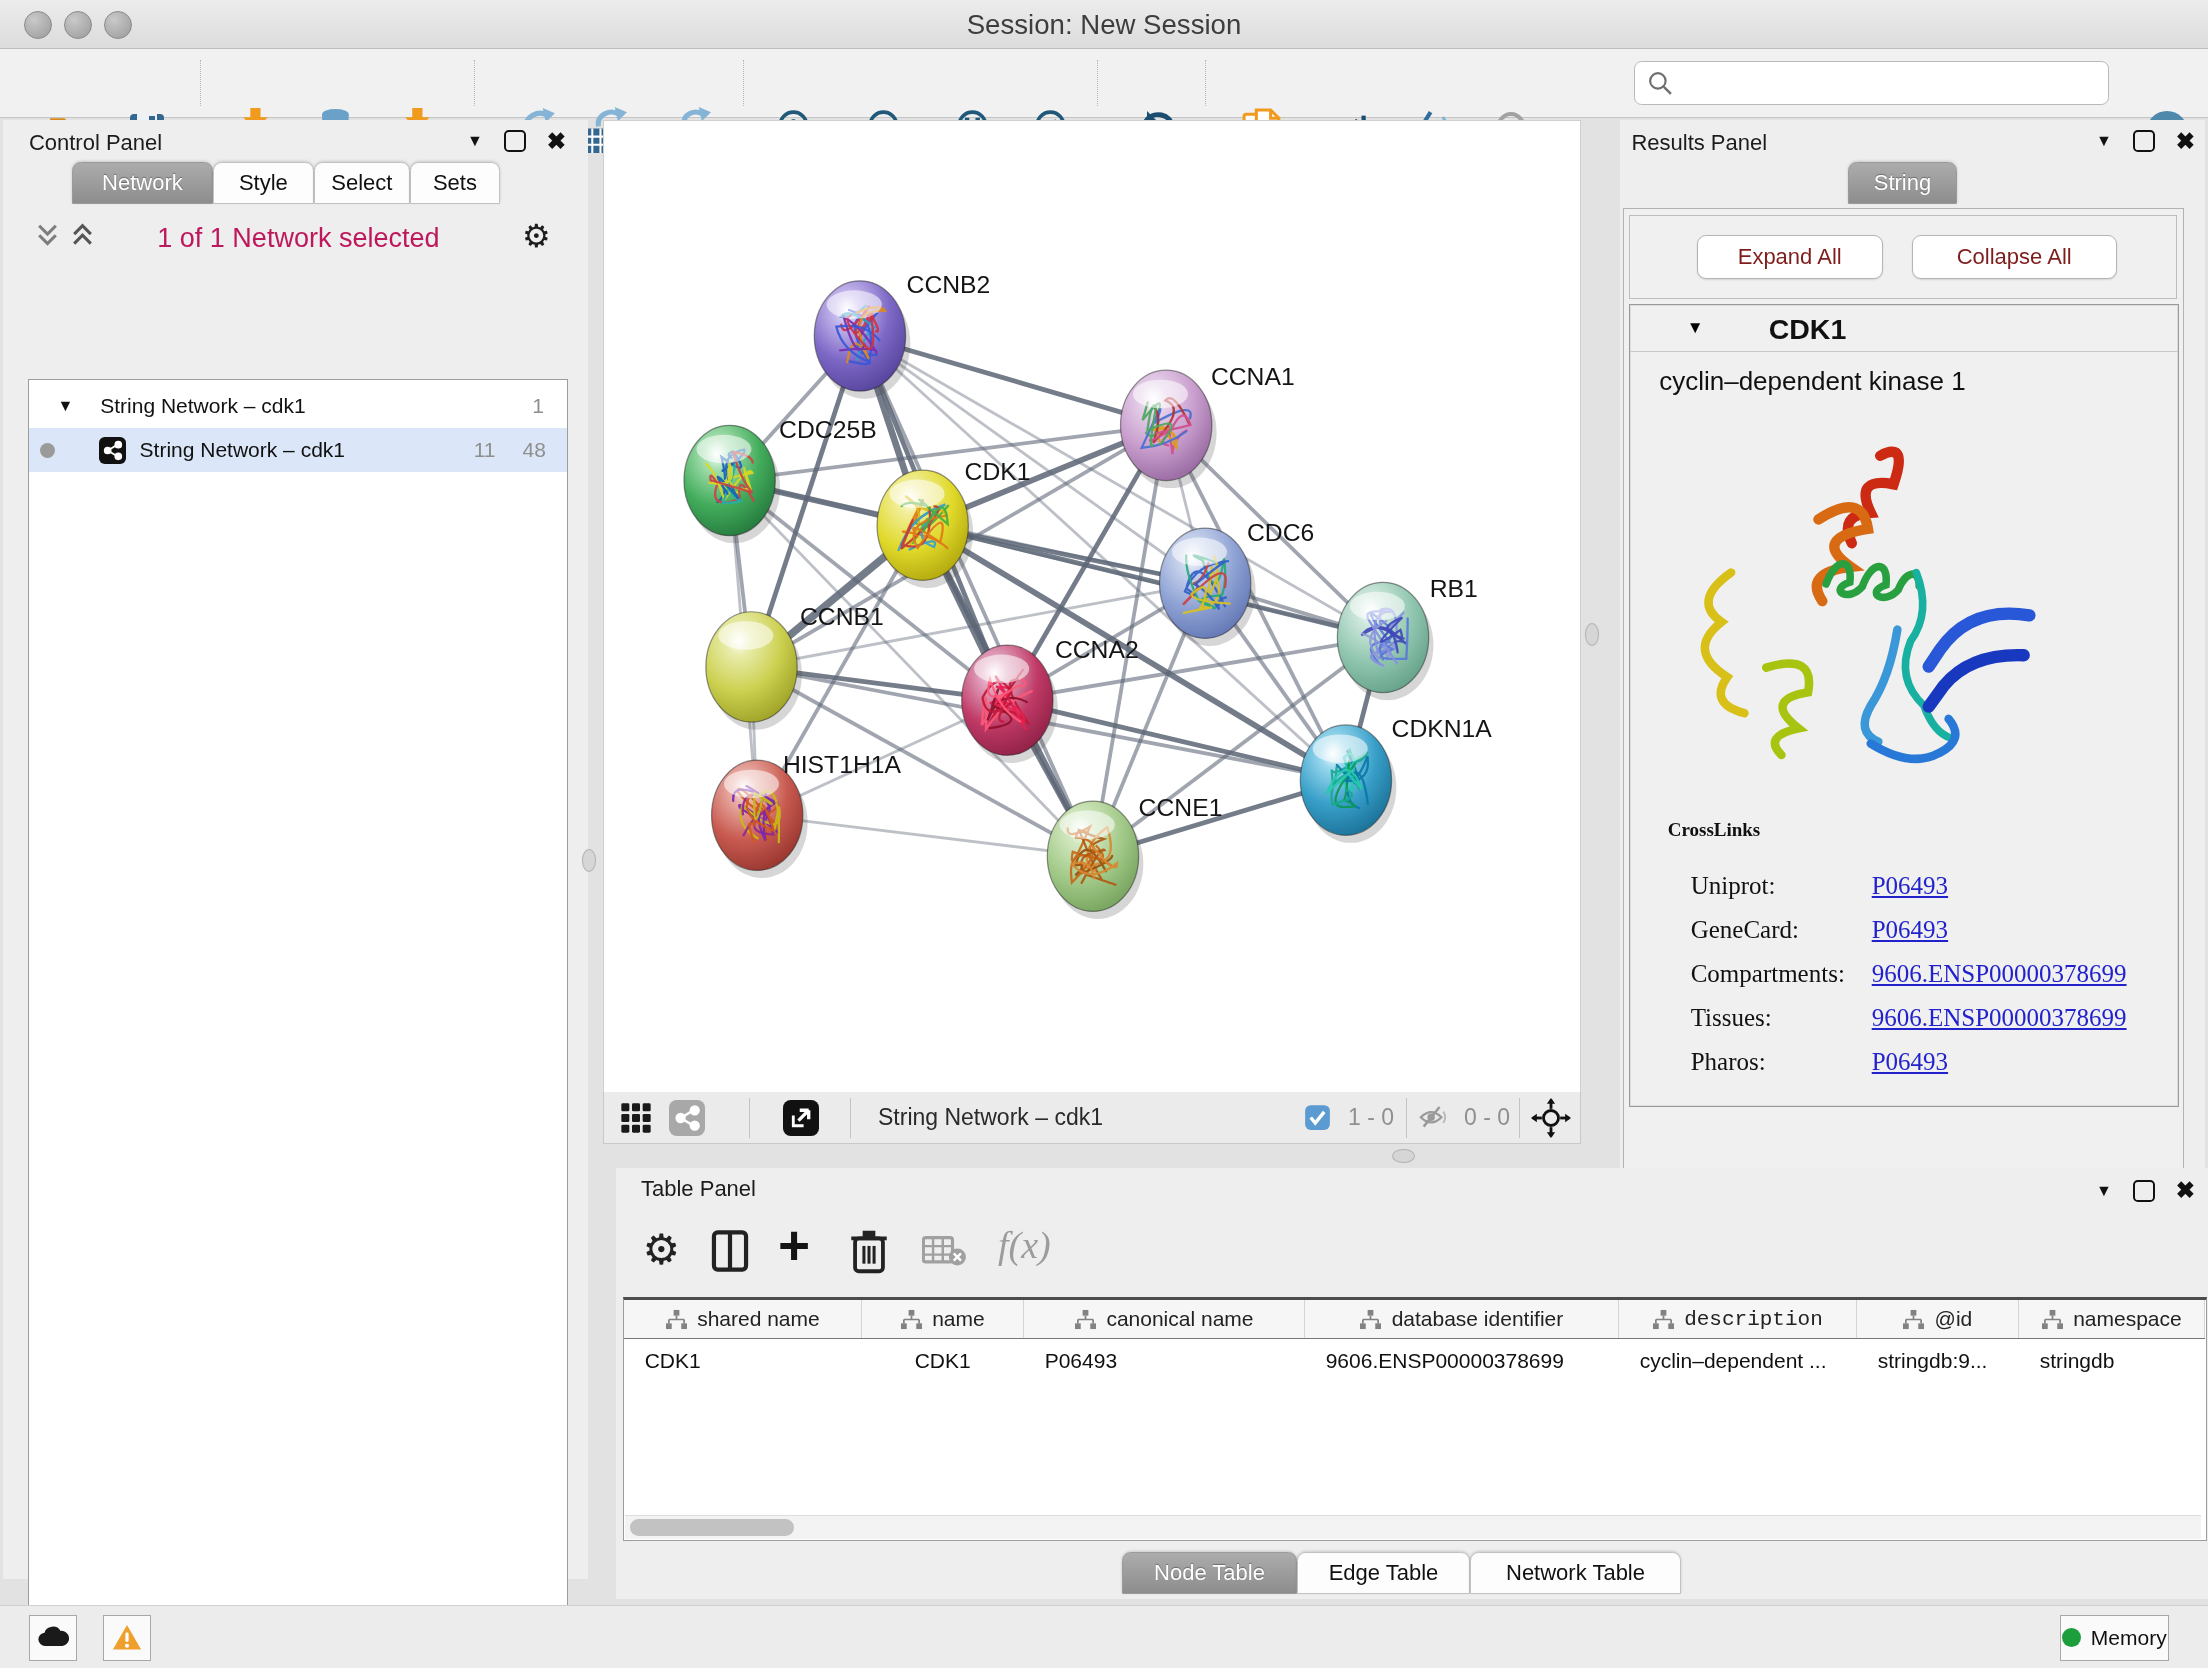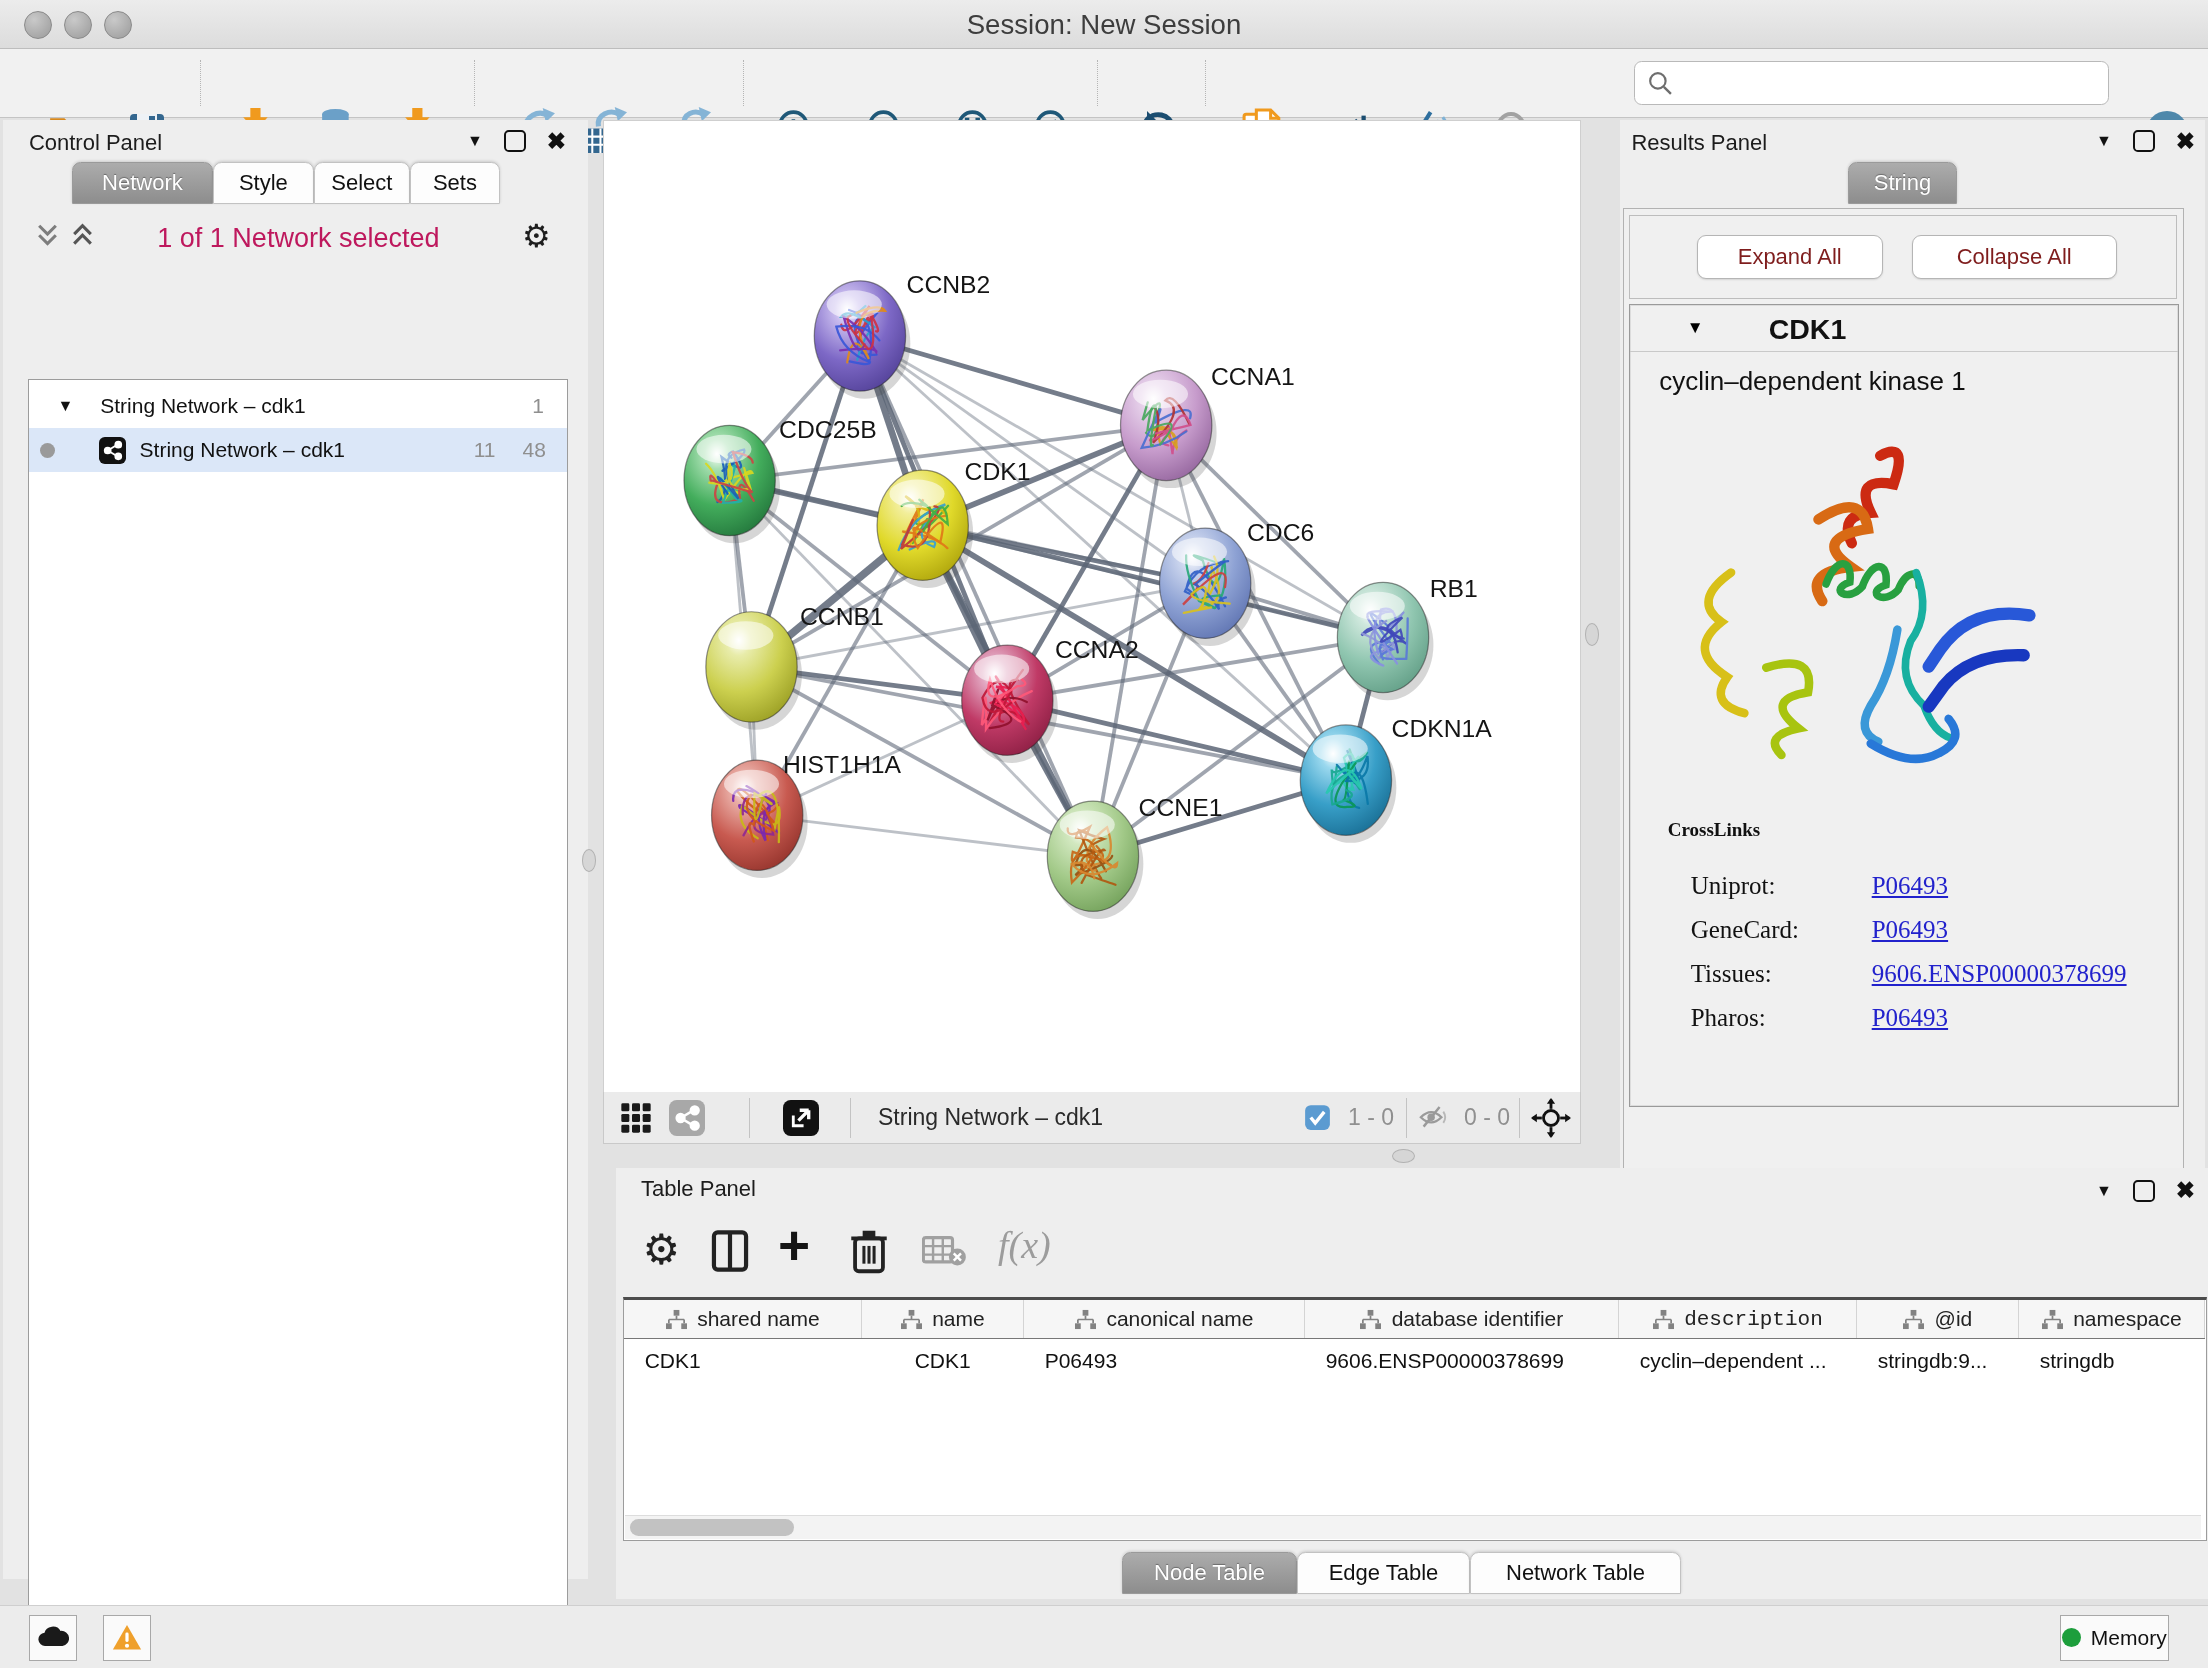--- a/index.html
+++ b/index.html
@@ -636,20 +636,21 @@
           <path d="M366,235 q-56,-2 -84,32 l-16,22" stroke="#1838c0" stroke-width="13"></path>
           <path d="M233,208 q-8,50 -28,80 q-16,28 8,38" stroke="#3a98d8" stroke-width="9"></path>
           <path d="M205,328 q42,26 72,10 q28,-14 10,-36" stroke="#2878d8" stroke-width="9"></path>
         </g>
       </svg>
 
       <div class="abs serif" style="left:38px;top:514px;font-size:19px;font-weight:bold;color:#111">CrossLinks</div>
       <div class="abs serif" style="left:61px;top:559px;font-size:25px;color:#111;line-height:44px">
         <div><span style="display:inline-block;width:181px">Uniprot:</span><a class="xlink">P06493</a></div>
         <div><span style="display:inline-block;width:181px">GeneCard:</span><a class="xlink">P06493</a></div>
+        <div><span style="display:inline-block;width:181px">Compartments:</span><a class="xlink">9606.ENSP00000378699</a></div>
         <div><span style="display:inline-block;width:181px">Tissues:</span><a class="xlink">9606.ENSP00000378699</a></div>
         <div><span style="display:inline-block;width:181px">Pharos:</span><a class="xlink">P06493</a></div>
       </div>
     </div>
   </div>
 </div>
 
 <div class="abs panel" style="left:616px;top:1168px;width:1592px;height:431px">
   <div class="abs ptitle" style="left:25px;top:7.6px">Table Panel</div>
   <div class="abs wctl" style="left:1480px;top:11.4px">

